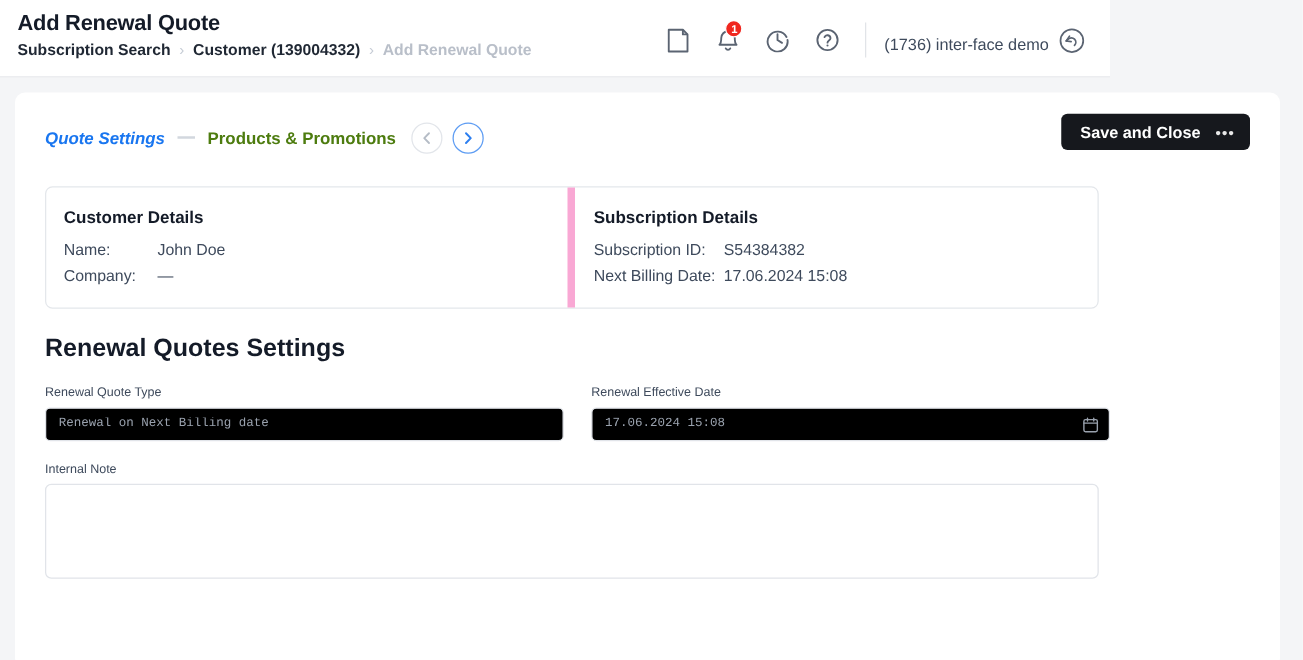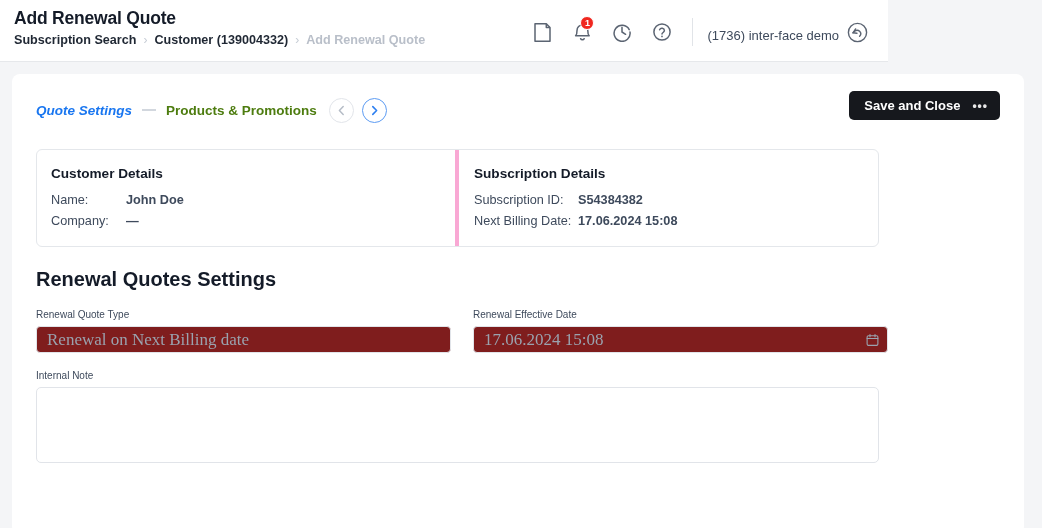--- a/index.html
+++ b/index.html
@@ -96,46 +96,46 @@
   .save-dots { letter-spacing: 1px; font-size: 12px; opacity: .9; line-height: 8px; }
 
   
   .details {
     margin-top: 23px;
     width: 843px; height: 98px;
     border: 1px solid #e4e7eb; border-radius: 6px;
     display: flex;
   }
   .detail-col { flex: 1; padding: 16px 0 0 14px; position: relative; }
-  .detail-col + .detail-col { border-left: 4px solid #f9a8d4; padding-left: 15px; }
+  .detail-col + .detail-col { border-left: 6px solid #f9a8d4; padding-left: 15px; }
   .detail-head { font-size: 13.6px; font-weight: bold; color: #141b28; margin-bottom: 9px; }
   .detail-row { display: flex; font-size: 12.7px; color: #3e4a5c; line-height: 21px; }
   .detail-label { width: 75px; flex: none; }
   .detail-col.sub .detail-label { width: 104px; }
-  .detail-value { color: #3e4a5c; font-weight: bold; }
+  .detail-value { color: #3e4a5c; }
 
   
   .section-title {
     margin-top: 21px;
     font-size: 20px; font-weight: bold; color: #141b28;
   }
 
   .field-grid {
     margin-top: 18px;
     display: flex; gap: 22px;
   }
   .field { width: 415px; }
   .field-label { font-size: 10px; color: #3e4a5c; margin-bottom: 6px; display: block; }
   .input-wrap { position: relative; }
   .text-input {
     width: 100%; height: 27px;
     border: 1px solid #e1e4e9; border-radius: 4px;
-    background: #7f1d1d; color: #9aa2ae;
-    font-size: 17px; padding: 0 10px;
-    font-family: Liberation Serif, serif;
+    background: #000000; color: #9aa2ae;
+    font-size: 10px; padding: 0 10px;
+    font-family: Liberation Mono, monospace;
   }
   .text-input.date { padding-right: 28px; }
   .cal-icon {
     position: absolute; right: 9px; top: 50%; transform: translateY(-50%);
     color: #9aa2ae; display: flex; cursor: pointer;
   }
 
   .note-block { margin-top: 17px; width: 843px; }
   .note-area {
     width: 843px; height: 76px;

